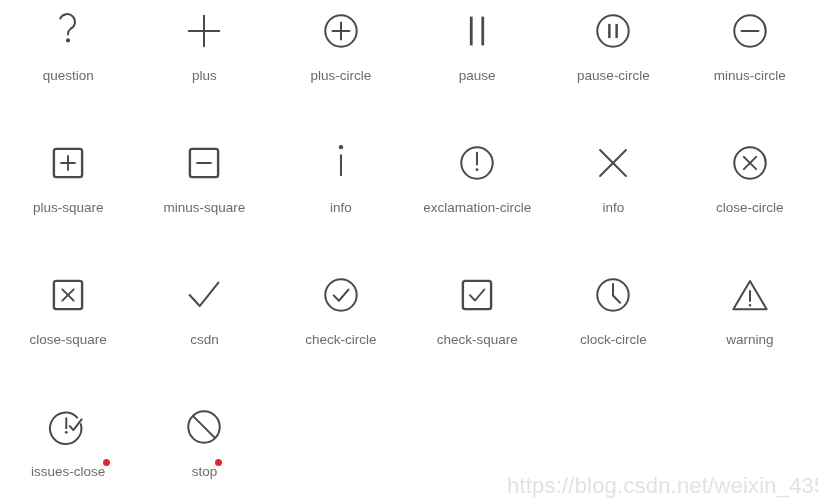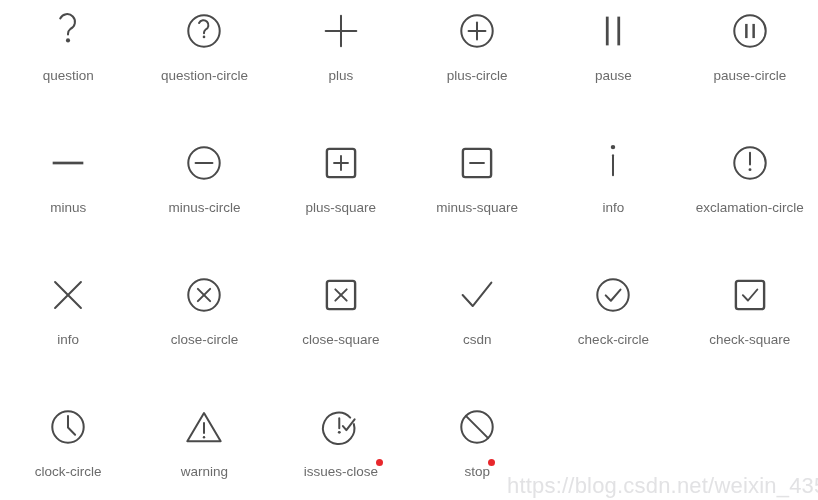--- a/index.html
+++ b/index.html
@@ -83,30 +83,20 @@
         <svg width="46" height="46" viewBox="0 0 48 48" aria-hidden="true">
           <path d="M15.88 10.91 a8.12 8.12 0 1 1 10.584999999999999 11.02 c-2.755 2.175 -2.465 3.48 -2.465 5.8" stroke="currentColor" fill="none" stroke-width="2.1" stroke-linecap="round" stroke-linejoin="round"></path>
           <circle cx="24" cy="33.82" r="2.175" fill="currentColor" stroke="none"></circle>
         </svg>
       </div>
       <div class="icon-label">question</div>
     </div>
     <div class="icon-cell">
       <div class="icon-glyph">
         <svg width="46" height="46" viewBox="0 0 48 48" aria-hidden="true">
-          <circle cx="24" cy="24" r="16.4" stroke="currentColor" fill="none" stroke-width="2.1" stroke-linecap="round" stroke-linejoin="round"></circle>
-          <path d="M18.848 15.636 a5.152 5.152 0 1 1 6.716 6.992 c-1.748 1.3800000000000001 -1.564 2.208 -1.564 3.68" stroke="currentColor" fill="none" stroke-width="2.1" stroke-linecap="round" stroke-linejoin="round"></path>
-          <circle cx="24" cy="30.172" r="1.3800000000000001" fill="currentColor" stroke="none"></circle>
-        </svg>
-      </div>
-      <div class="icon-label">question-circle</div>
-    </div>
-    <div class="icon-cell">
-      <div class="icon-glyph">
-        <svg width="46" height="46" viewBox="0 0 48 48" aria-hidden="true">
           <line x1="24" y1="8" x2="24" y2="40" stroke="currentColor" fill="none" stroke-width="2.1" stroke-linecap="round" stroke-linejoin="round"></line>
           <line x1="8" y1="24" x2="40" y2="24" stroke="currentColor" fill="none" stroke-width="2.1" stroke-linecap="round" stroke-linejoin="round"></line>
         </svg>
       </div>
       <div class="icon-label">plus</div>
     </div>
     <div class="icon-cell">
       <div class="icon-glyph">
         <svg width="46" height="46" viewBox="0 0 48 48" aria-hidden="true">
           <circle cx="24" cy="24" r="16.4" stroke="currentColor" fill="none" stroke-width="2.1" stroke-linecap="round" stroke-linejoin="round"></circle>
@@ -127,28 +117,20 @@
     </div>
     <div class="icon-cell">
       <div class="icon-glyph">
         <svg width="46" height="46" viewBox="0 0 48 48" aria-hidden="true">
           <circle cx="24" cy="24" r="16.4" stroke="currentColor" fill="none" stroke-width="2.1" stroke-linecap="round" stroke-linejoin="round"></circle>
           <line x1="20.2" y1="16.6" x2="20.2" y2="31.4" stroke="currentColor" stroke-width="2.6" stroke-linecap="butt"></line>
           <line x1="27.8" y1="16.6" x2="27.8" y2="31.4" stroke="currentColor" stroke-width="2.6" stroke-linecap="butt"></line>
         </svg>
       </div>
       <div class="icon-label">pause-circle</div>
-    </div>
-    <div class="icon-cell">
-      <div class="icon-glyph">
-        <svg width="46" height="46" viewBox="0 0 48 48" aria-hidden="true">
-          <line x1="8" y1="24" x2="40" y2="24" stroke="currentColor" stroke-width="2.8" stroke-linecap="butt"></line>
-        </svg>
-      </div>
-      <div class="icon-label">minus</div>
     </div>
     <div class="icon-cell">
       <div class="icon-glyph">
         <svg width="46" height="46" viewBox="0 0 48 48" aria-hidden="true">
           <circle cx="24" cy="24" r="16.4" stroke="currentColor" fill="none" stroke-width="2.1" stroke-linecap="round" stroke-linejoin="round"></circle>
           <line x1="15.2" y1="24" x2="32.8" y2="24" stroke="currentColor" fill="none" stroke-width="2.1" stroke-linecap="round" stroke-linejoin="round"></line>
         </svg>
       </div>
       <div class="icon-label">minus-circle</div>
     </div>

